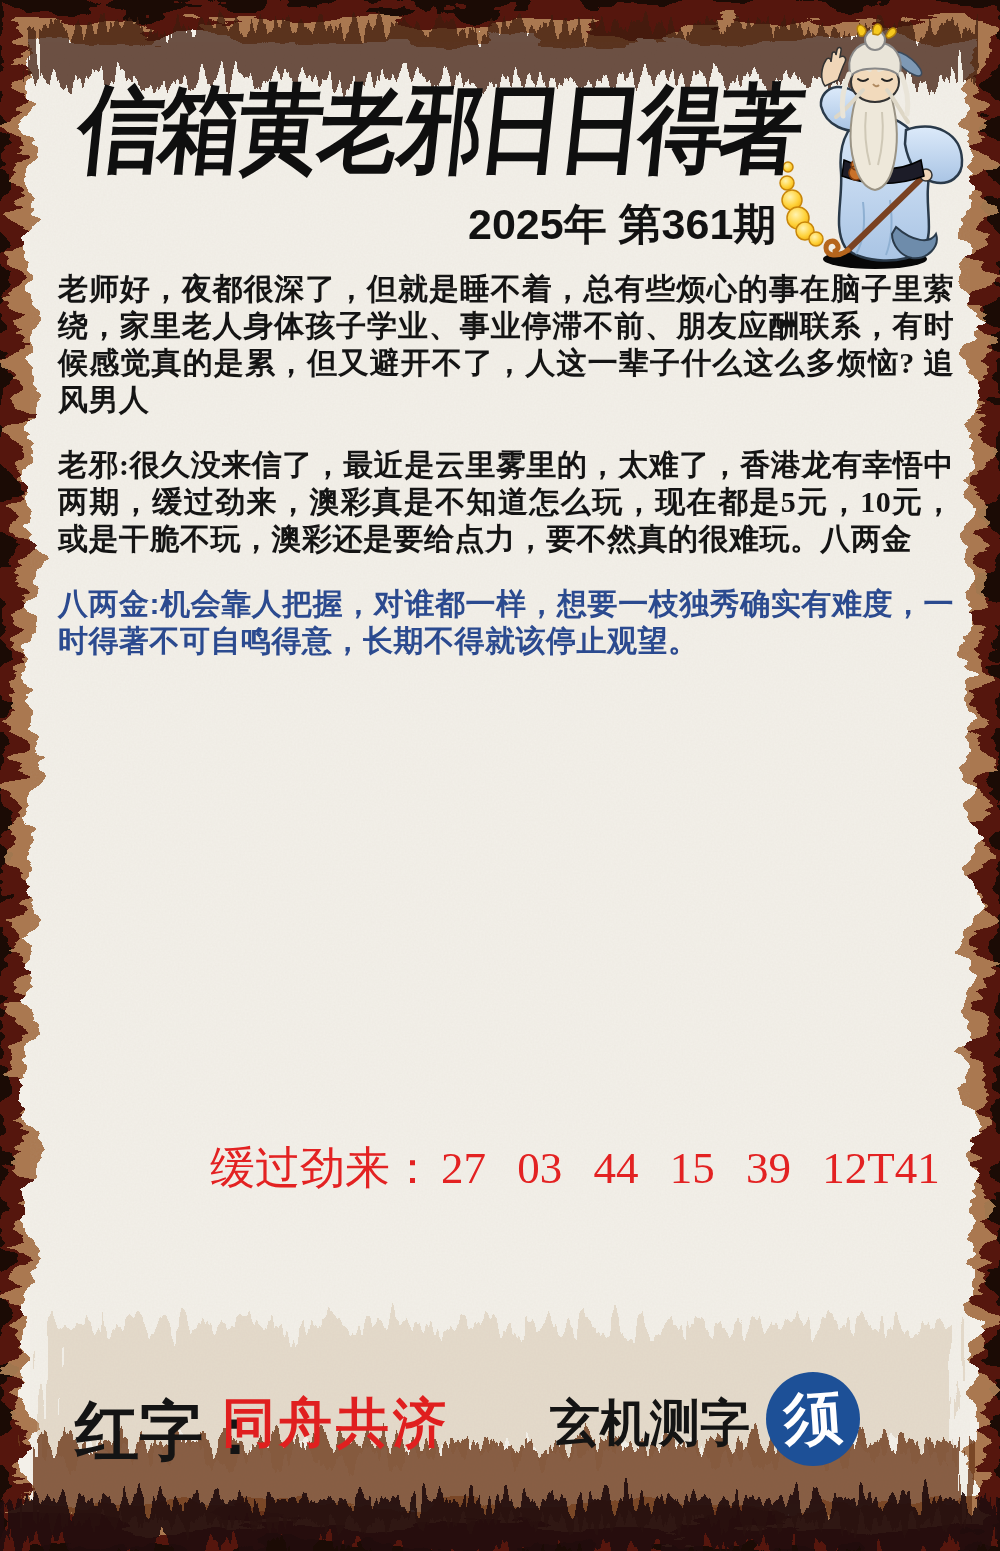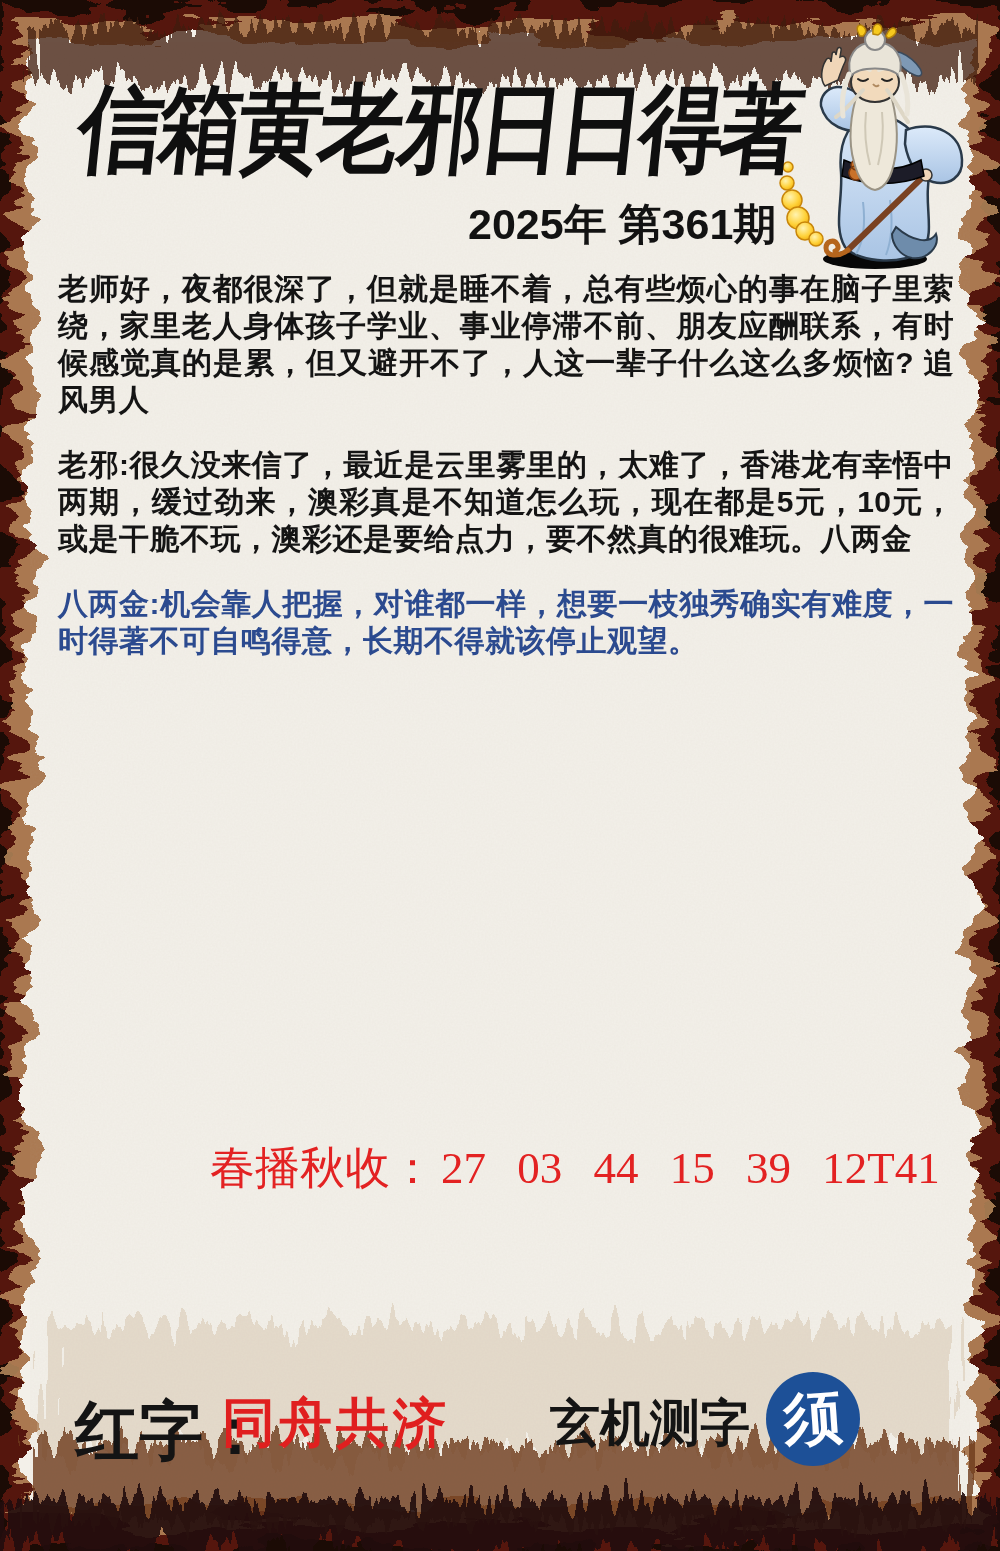--- a/index.html
+++ b/index.html
@@ -18,21 +18,21 @@
     transform:skewX(-6deg) scaleX(0.88);transform-origin:left bottom;
   }
   .issue{
     position:absolute;left:468px;top:196px;
     font-size:43px;font-weight:bold;color:#121212;white-space:nowrap;text-align:right;
   }
   .mascot{position:absolute;left:778px;top:22px;width:195px;height:255px;}
 
   .letters{position:absolute;left:58px;top:270px;width:896px;}
   .letters p{margin:0 0 28px 0;font-size:30px;font-weight:bold;line-height:37px;letter-spacing:0.5px;text-align:justify;}
-  .p-black{color:#141414;}
+  .p-black{color:#141414;font-family:Liberation Serif, serif;}
   .p-blue{color:#2b4a8f;}
 
   .result{
     position:absolute;left:210px;top:1138px;white-space:nowrap;
     font-family:"Liberation Serif", serif;font-size:45px;color:#e32222;
   }
   .result .nums{word-spacing:20px;margin-left:6px;}
 
   .fw{position:absolute;white-space:nowrap;font-weight:900;}
   .fw-red-label{left:75px;top:1388px;font-size:64px;color:#141414;}
@@ -164,21 +164,21 @@
   <h1 class="title">信箱黄老邪日日得著</h1>
   <div class="issue">2025年 第361期</div>
 
   <div class="letters">
     <p class="p-black">老师好，夜都很深了，但就是睡不着，总有些烦心的事在脑子里萦绕，家里老人身体孩子学业、事业停滞不前、朋友应酬联系，有时候感觉真的是累，但又避开不了，人这一辈子什么这么多烦恼? 追风男人</p>
     <p class="p-black">老邪:很久没来信了，最近是云里雾里的，太难了，香港龙有幸悟中两期，缓过劲来，澳彩真是不知道怎么玩，现在都是5元，10元，或是干脆不玩，澳彩还是要给点力，要不然真的很难玩。八两金</p>
     <p class="p-blue">八两金:机会靠人把握，对谁都一样，想要一枝独秀确实有难度，一时得著不可自鸣得意，长期不得就该停止观望。</p>
   </div>
 
   <div class="result">
-    <span>春播秋收：</span><span class="nums">27 03 44 15 39 12T41</span>
+    <span>缓过劲来：</span><span class="nums">27 03 44 15 39 12T41</span>
   </div>
 
   <span class="fw fw-red-label">红字：</span>
   <span class="fw fw-red-value">同舟共济</span>
   <span class="fw fw-mystic-label">玄机测字：</span>
   <div class="badge">
     <span>须</span>
   </div>
 
 </div>

